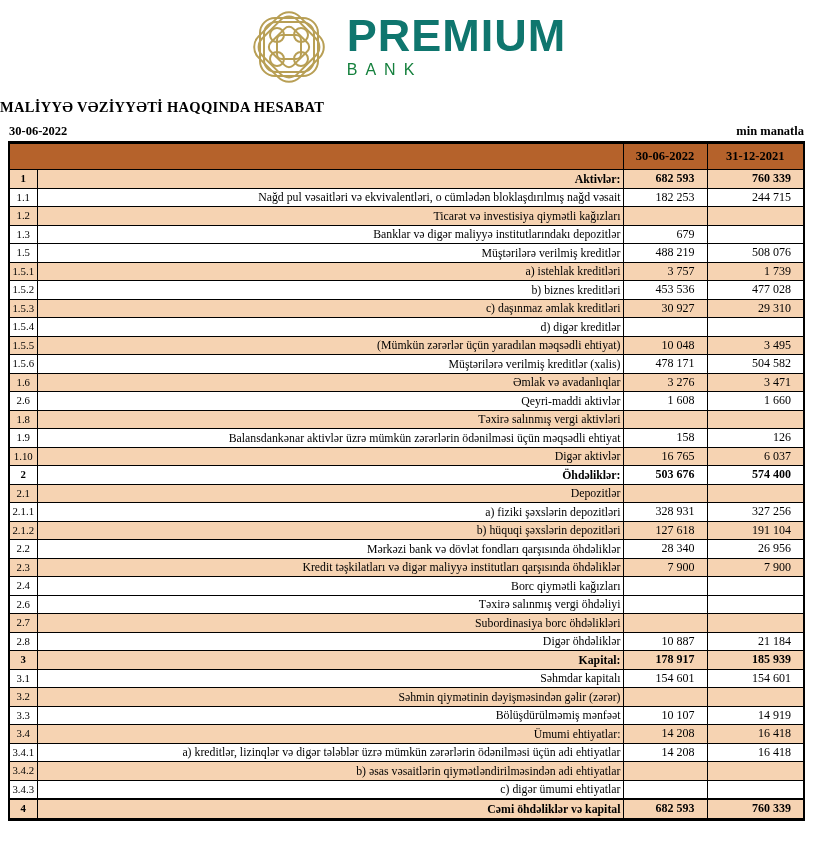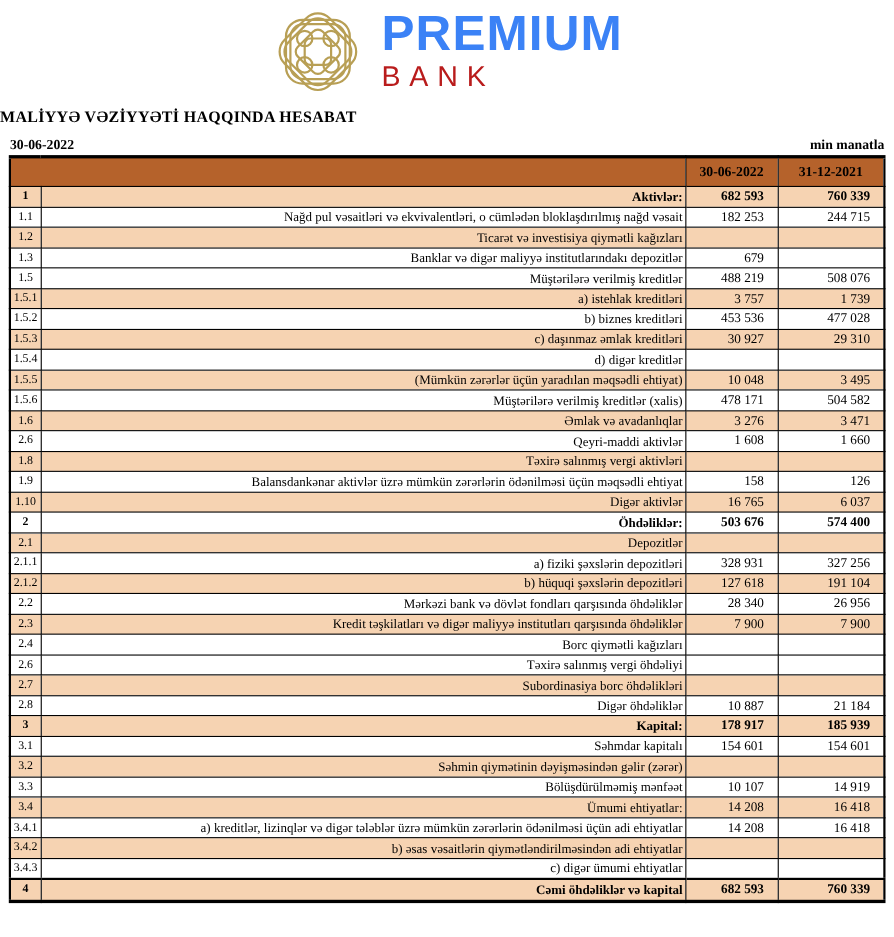--- a/index.html
+++ b/index.html
@@ -14,26 +14,26 @@
   
   .logo-row {
     display:flex; justify-content:center; align-items:center;
     gap:16px; padding-top:4px; height:86px;
   }
   .emblem { flex:0 0 auto; }
   .brand-text { display:flex; flex-direction:column; justify-content:center; }
   .brand-top {
     font-family:"Liberation Sans", sans-serif;
     font-weight:700; font-size:45px; line-height:0.95;
-    letter-spacing:1px; color:#3b82f6;
+    letter-spacing:1px; color:#0f766e;
   }
   .brand-bottom {
     font-family:"Liberation Sans", sans-serif;
-    font-weight:400; font-size:26px; letter-spacing:8px;
-    color:#b91c1c; margin-top:3px;
+    font-weight:400; font-size:16px; letter-spacing:8px;
+    color:#15803d; margin-top:3px;
   }
   
   .report-title {
     text-align:left; font-weight:700; font-size:14.5px;
     margin-top:9px; letter-spacing:0.3px;
   }
   .meta-row {
     display:flex; justify-content:space-between; align-items:flex-end;
     padding:0 9px; margin-top:8px; margin-bottom:2px;
     font-weight:700; font-size:12.5px;

